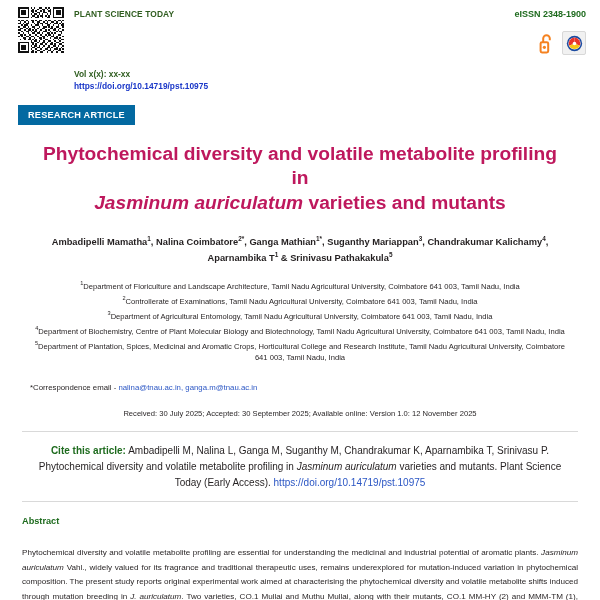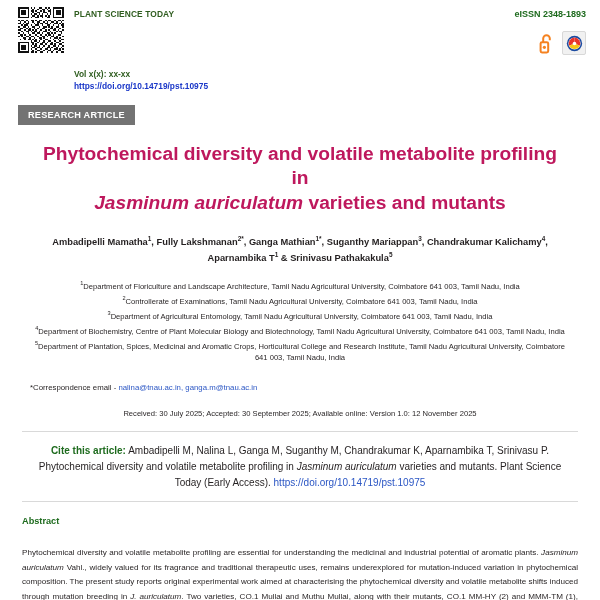--- a/index.html
+++ b/index.html
@@ -94,21 +94,21 @@
     align-items: center;
     justify-content: center;
   }
 
   
   .article-type-wrap {
     padding: 11px 0 0 18px;
   }
   .article-type {
     display: inline-block;
-    background: #737373;
+    background: #0369a1;
     color: #ffffff;
     font-size: 9.2px;
     font-weight: bold;
     letter-spacing: 0.2px;
     padding: 5px 10px 5px 10px;
   }
 
   
   .title {
     margin: 17px 40px 0 40px;
@@ -454,21 +454,21 @@
       </svg>
 
       <div class="journal-lines">
         <div class="journal-name">PLANT SCIENCE TODAY</div>
         <div class="journal-vol">Vol x(x): xx-xx</div>
         <div class="journal-doi">https://doi.org/10.14719/pst.10975</div>
       </div>
     </div>
 
     <div class="masthead-right">
-      <div class="eissn">eISSN 2348-1893</div>
+      <div class="eissn">eISSN 2348-1900</div>
       <div class="badge-row">
         <svg class="oa-icon" width="15" height="21" viewBox="0 0 15 21" aria-hidden="true">
           <path d="M4.2 9.5 L4.2 5.6 A3.3 3.3 0 0 1 10.8 5.6 L10.8 7.2" fill="none" stroke="#f58220" stroke-width="2"></path>
           <rect x="1.6" y="9.2" width="7.6" height="10.2" rx="1.4" fill="none" stroke="#f58220" stroke-width="2"></rect>
           <circle cx="5.4" cy="14.3" r="1.6" fill="#f58220"></circle>
         </svg>
         <div class="crossmark">
           <svg width="17" height="17" viewBox="0 0 20 20" aria-hidden="true">
             <circle cx="10" cy="10" r="9" fill="#1b4aa0"></circle>
             <circle cx="10" cy="10" r="7.2" fill="#ffffff"></circle>
@@ -486,21 +486,21 @@
     <span class="article-type">RESEARCH ARTICLE</span>
   </div>
 
   <h1 class="title">
     <span>Phytochemical diversity and volatile metabolite profiling in</span><br>
     <span class="sp">Jasminum auriculatum</span><span> varieties and mutants</span>
   </h1>
 
   <div class="authors">
     <span>Ambadipelli Mamatha</span><sup>1</sup>,
-    <span>Fully Lakshmanan</span><sup>2*</sup>,
+    <span>Nalina Coimbatore</span><sup>2*</sup>,
     <span>Ganga Mathian</span><sup>1*</sup>,
     <span>Suganthy Mariappan</span><sup>3</sup>,
     <span>Chandrakumar Kalichamy</span><sup>4</sup>,
     <span>Aparnambika T</span><sup>1</sup> &amp;
     <span>Srinivasu Pathakakula</span><sup>5</sup>
   </div>
 
   <div class="affiliations">
     <div class="aff"><sup>1</sup><span>Department of Floriculture and Landscape Architecture, Tamil Nadu Agricultural University, Coimbatore 641 003, Tamil Nadu, India</span></div>
     <div class="aff"><sup>2</sup><span>Controllerate of Examinations, Tamil Nadu Agricultural University, Coimbatore 641 003, Tamil Nadu, India</span></div>

